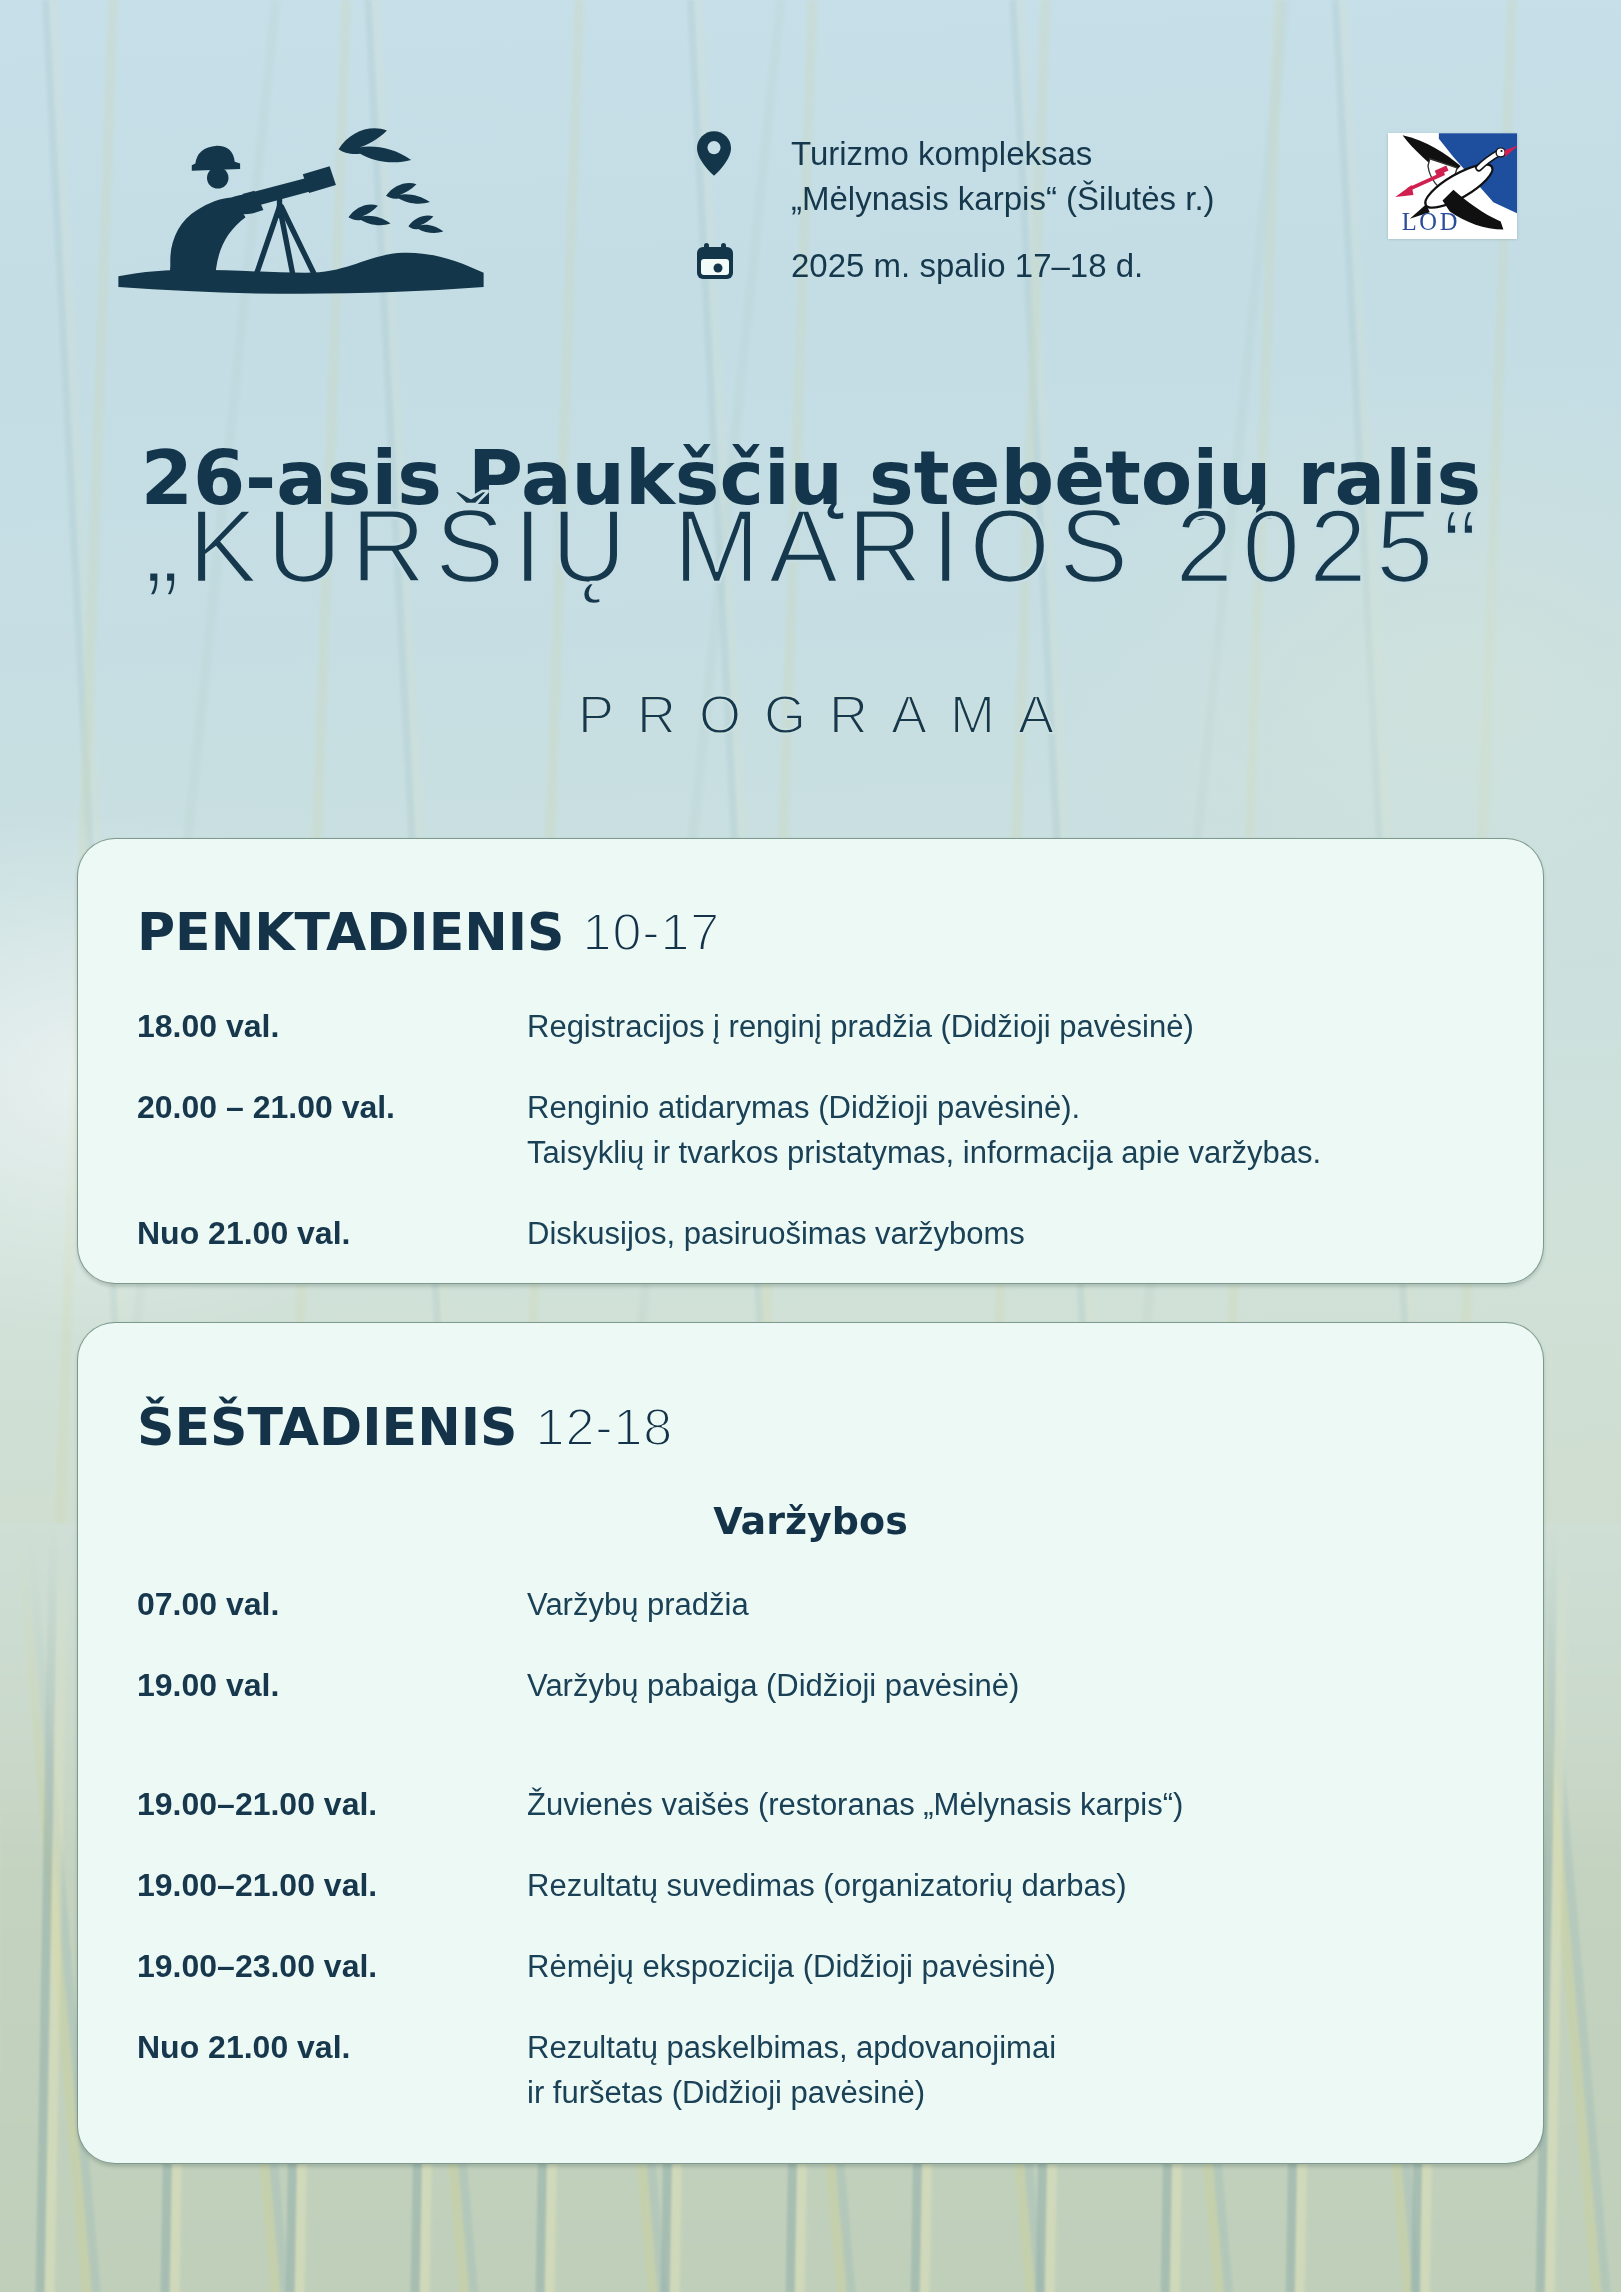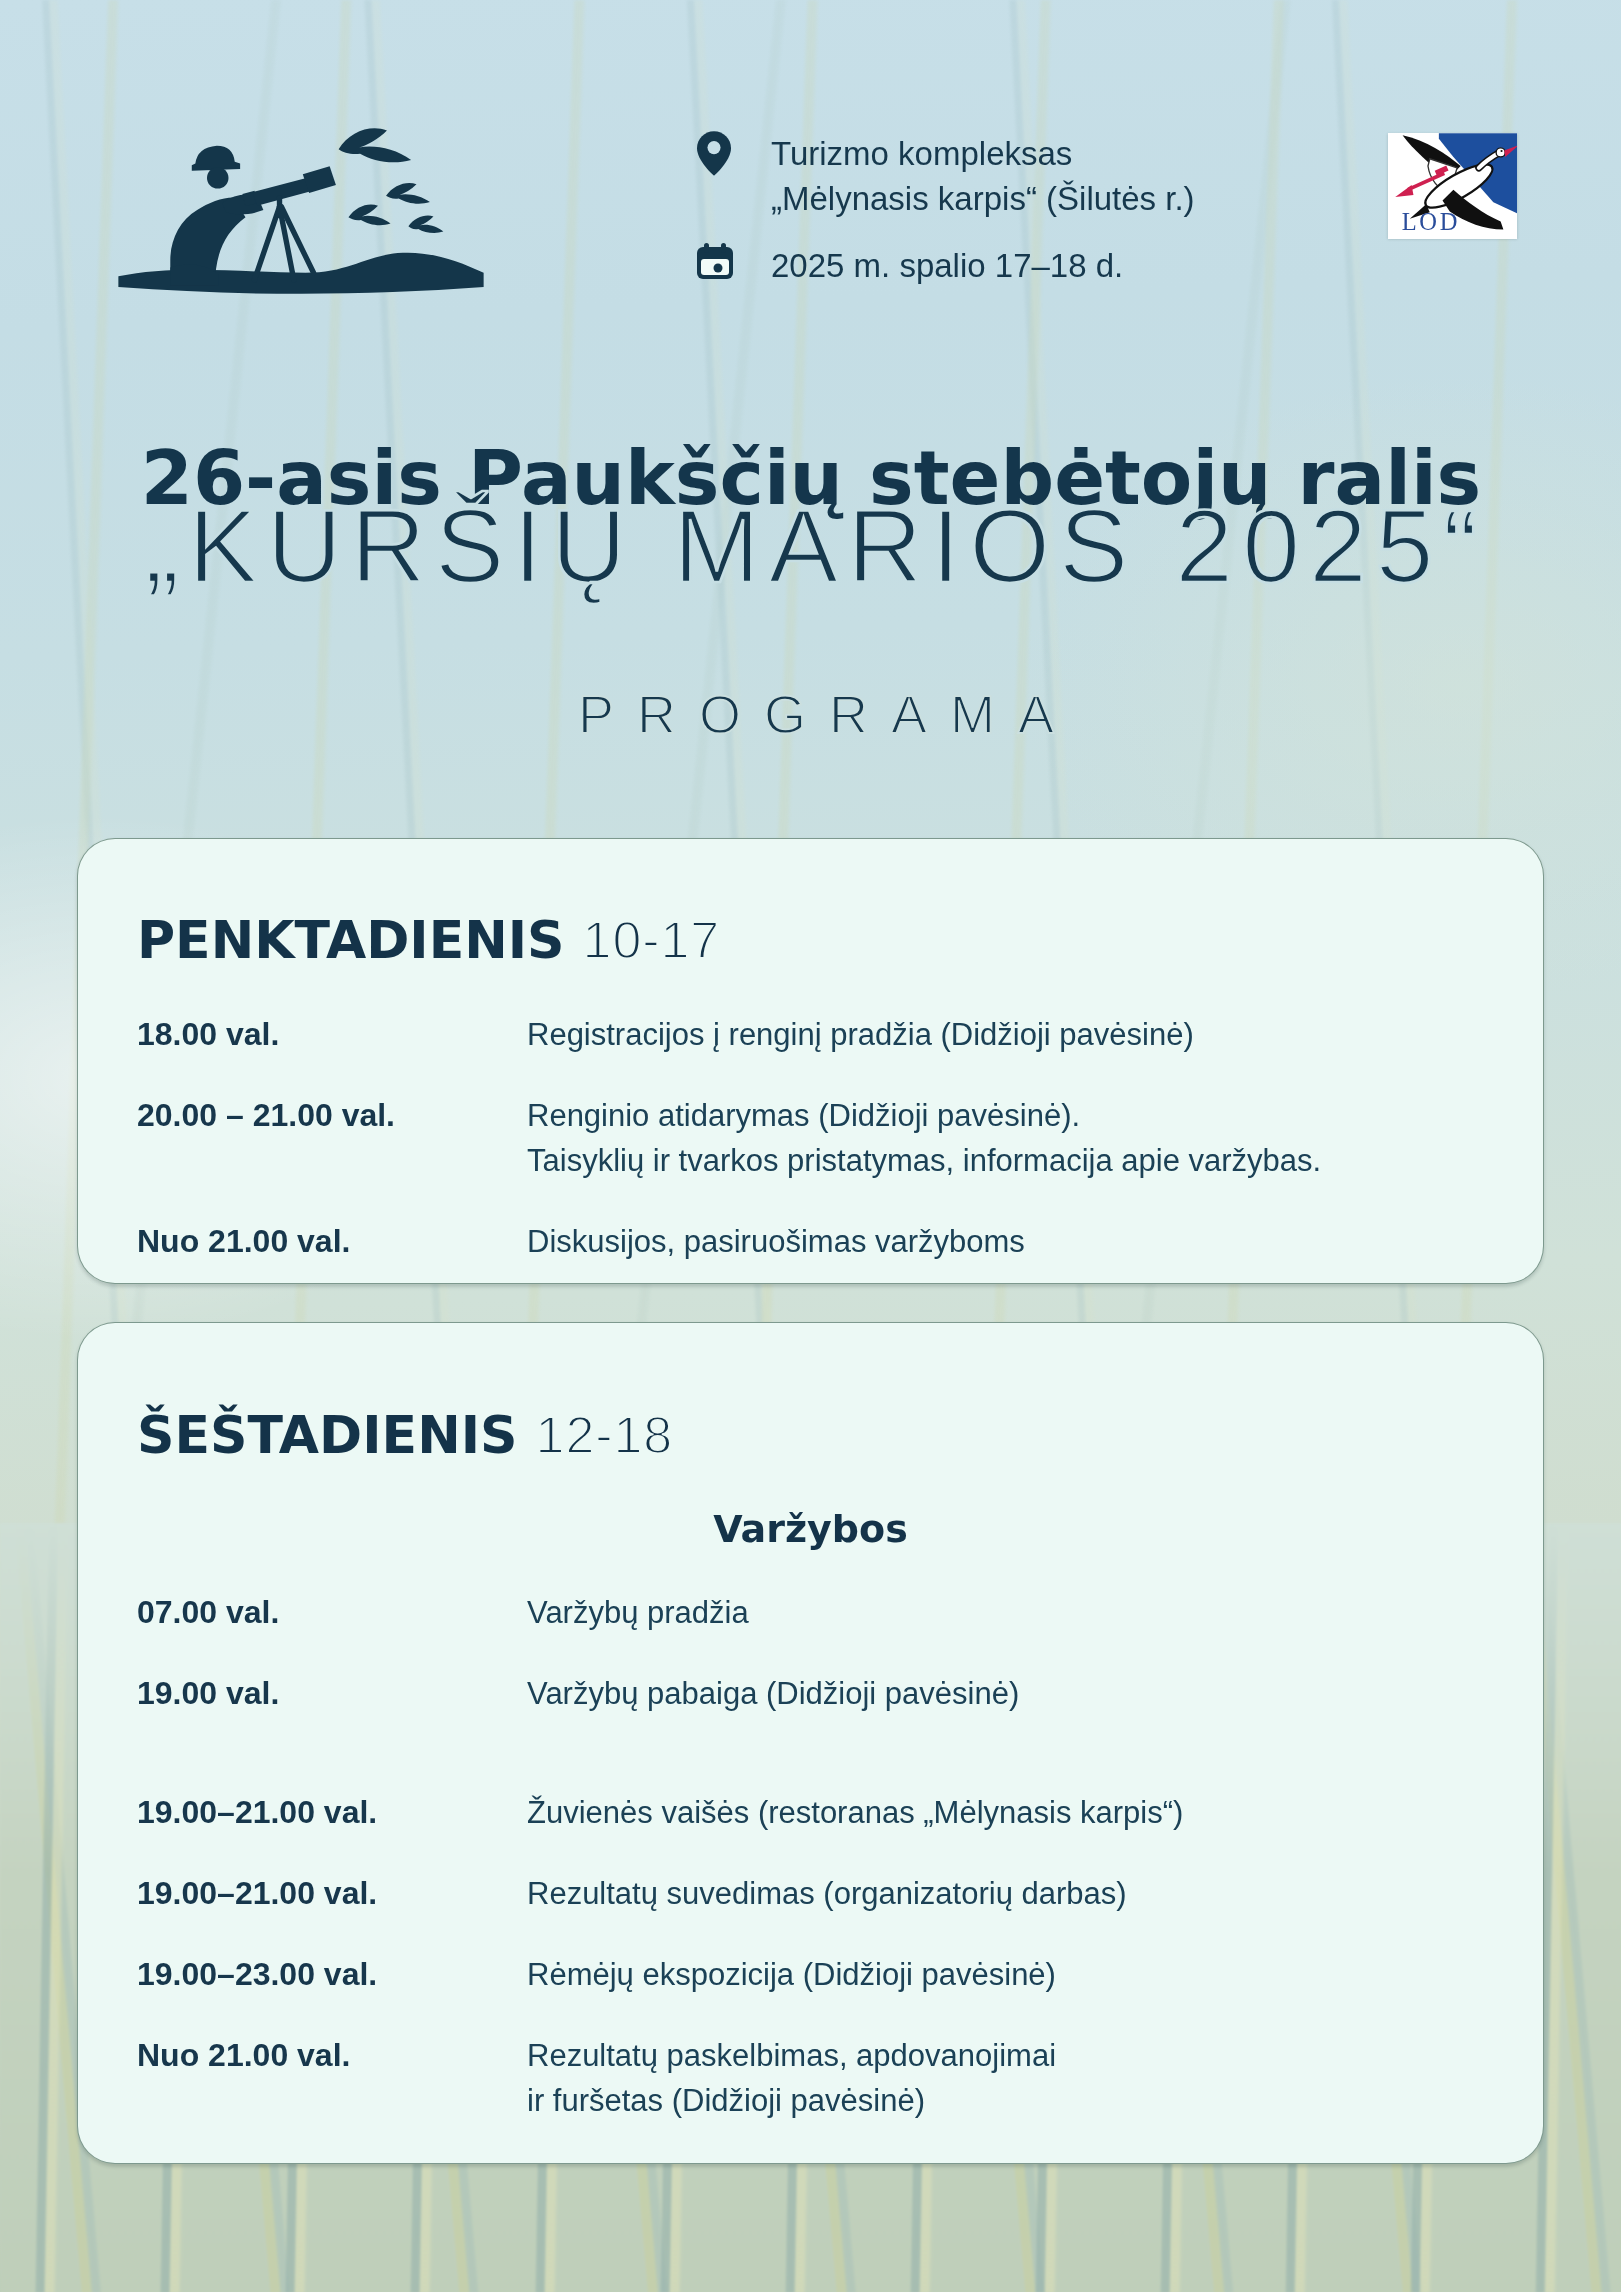--- a/index.html
+++ b/index.html
@@ -44,21 +44,21 @@
         rgba(190,204,160,0) 0 81px, rgba(201,208,158,.5) 82px 90px,
         rgba(164,190,184,.45) 93px 99px, rgba(190,204,160,0) 102px 188px),
       linear-gradient(180deg,#c9d7c6 0%,#bfcfba 100%);
   }
   
   .birdwatcher{position:absolute;left:113px;top:106px;width:376px;height:193px;}
   .info{position:absolute;left:697px;top:131px;}
   .info-row{display:flex;align-items:flex-start;}
   .info-row + .info-row{margin-top:21.5px;}
   .info-icon{width:38px;flex:none;display:flex;justify-content:flex-start;}
-  .info-text{margin-left:36px;font-size:33px;line-height:45px;color:#16384d;}
+  .info-text{margin-left:56px;font-size:33px;line-height:45px;color:#16384d;}
   .logo{
     position:absolute;left:1388px;top:133px;width:129px;height:106px;
     background:#fff;box-shadow:0 0.9px 2.7px rgba(40,60,60,.25);
   }
   .logo svg{display:block;width:100%;height:100%;}
   
   .title-bold{
     position:absolute;left:0;top:385px;width:100%;text-align:center;
     font-family:"DejaVu Sans","Liberation Sans",sans-serif;
     font-weight:800;font-size:75px;line-height:1.15;letter-spacing:0;
@@ -71,21 +71,21 @@
   }
   .subtitle{
     position:absolute;left:5px;top:682px;width:100%;text-align:center;
     font-weight:400;font-size:54px;line-height:1.2;letter-spacing:23px;text-indent:23px;
     color:#16384d;-webkit-text-stroke:1.8px #cbdfdf;
   }
   
   .card{
     position:absolute;left:77px;width:1467px;box-sizing:border-box;
     background:#ecf9f5;border:1.8px solid rgba(34,74,56,.55);border-radius:38px;
-    padding:8px 59px;overflow:hidden;box-shadow:0 2.7px 3.6px rgba(25,50,50,.18);
+    padding:0 59px;overflow:hidden;box-shadow:0 2.7px 3.6px rgba(25,50,50,.18);
   }
   .card-friday{top:838px;height:446px;}
   .card-saturday{top:1322px;height:842px;}
   .card h2{
     margin:0;font-family:"DejaVu Sans","Liberation Sans",sans-serif;
     font-size:52px;line-height:1.15;color:#143349;font-weight:800;letter-spacing:0;
   }
   .card-friday h2{margin-top:64px;}
   .card-saturday h2{margin-top:75px;}
   .h2-hours{font-family:"Liberation Sans",sans-serif;font-weight:400;

